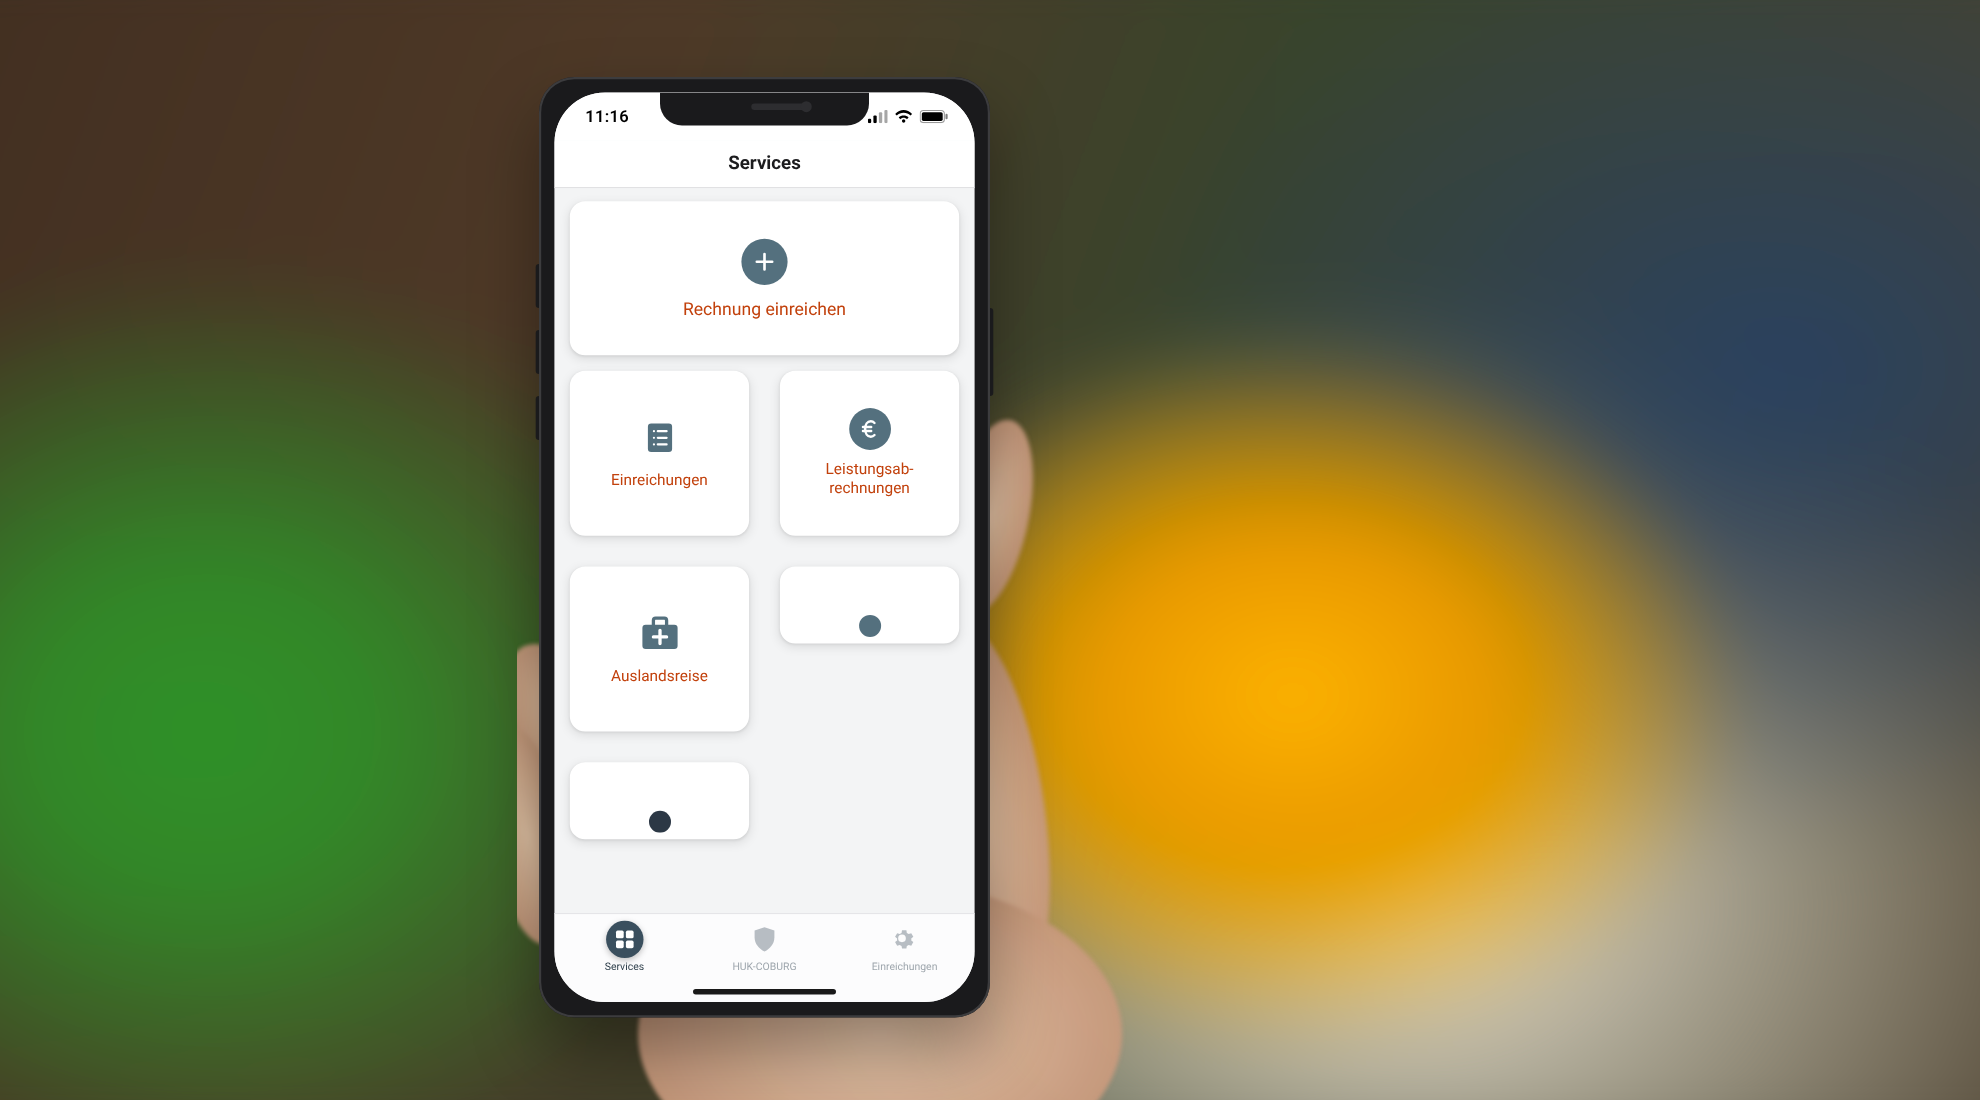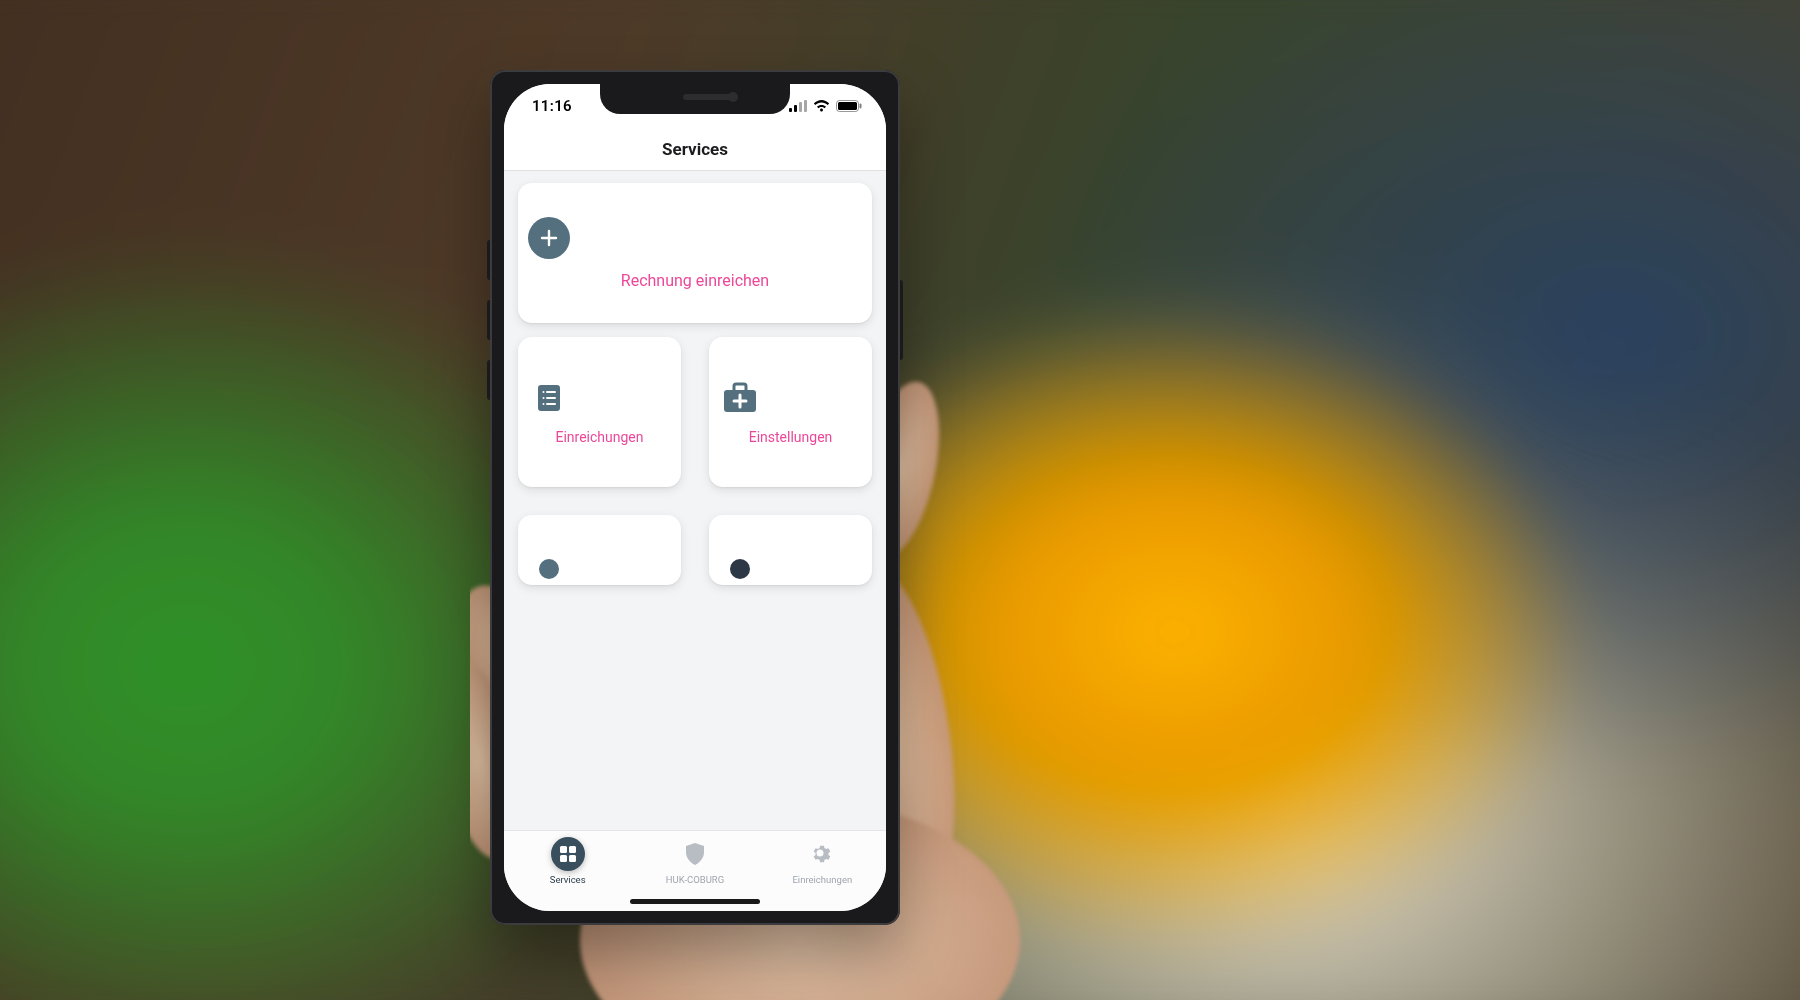--- a/index.html
+++ b/index.html
@@ -27,21 +27,21 @@
   }
 
   
   .phone {
     position: absolute;
     left: 490px;
     top: 70px;
     width: 410px;
     height: 855px;
     background: #1a1a1c;
-    border-radius: 15px;
+    border-radius: 32px;
     box-shadow:
       inset 0 0 0 2px #3c3c3e,
       0 30px 60px rgba(0,0,0,.35);
     padding: 14px;
     box-sizing: border-box;
   }
   .phone::before {
     
     content: "";
     position: absolute;
@@ -133,22 +133,23 @@
     flex-direction:column;
     gap:14px;
   }
 
   .card {
     background:#fff;
     border-radius:14px;
     box-shadow: 0 3px 10px rgba(0,0,0,.10), 0 1px 2px rgba(0,0,0,.06);
     display:flex;
     flex-direction:column;
+    align-items:center;
     justify-content:center;
-    color:#ec4899;
+    color:#c2410c;
     text-align:center;
     padding: 10px 10px;
     box-sizing:border-box;
   }
   .card-primary { height:140px; }
   .card-primary .label { margin-top:12px; font-size:16px; }
   .grid { display:grid; grid-template-columns: 1fr 1fr; gap:28px; }
   .card-small { height:150px; }
   .card-small .label { margin-top:10px; font-size:14px; line-height:1.25; }
   .card-peek { height:70px; justify-content:flex-end; padding-bottom:0;}
@@ -282,31 +283,40 @@
                     <circle cx="11.5" cy="17" r="1" fill="#fff" stroke="none"></circle>
                     <line x1="15" y1="17" x2="23" y2="17"></line>
                     <circle cx="11.5" cy="23" r="1" fill="#fff" stroke="none"></circle>
                     <line x1="15" y1="23" x2="23" y2="23"></line>
                   </g>
                 </svg>
           </div>
           <div class="label">Einreichungen</div>
         </div>
 
+        <div class="card card-small">
+          <div class="circle-icon" style="width:38px;height:38px">
+            <svg width="20" height="20" viewBox="0 0 20 20">
+                  <path fill="none" stroke="#fff" stroke-width="2.2" stroke-linecap="round" d="M14 4.5C12.9 3.3 11.6 3 10.6 3 7.5 3 5.5 6 5.5 10s2 7 5.1 7c1 0 2.3-.3 3.4-1.5M3.5 8.2h7.5M3.5 11.8h7.5"></path>
+                </svg>
+          </div>
+          <div class="label" style="white-space:pre-line">Leistungsab-
+rechnungen</div>
+        </div>
 
 
         <div class="card card-small">
           <div class="icon-wrap">
             <svg width="38" height="32" viewBox="0 0 38 32">
                   <rect x="3" y="8" width="32" height="22" rx="3" fill="#54707e"></rect>
                   <rect x="13" y="2" width="12" height="8" rx="2" fill="none" stroke="#54707e" stroke-width="3"></rect>
                   <path stroke="#fff" stroke-width="3" stroke-linecap="round" d="M19 13v12M13 19h12"></path>
                 </svg>
           </div>
-          <div class="label">Einstellungen</div>
+          <div class="label">Auslandsreise</div>
         </div>
 
         <div class="card card-peek">
           <div class="icon-wrap">
             <svg width="30" height="30" viewBox="0 0 30 30">
                   <circle cx="15" cy="20" r="10" fill="#54707e"></circle>
                 </svg>
           </div>
         </div>
         <div class="card card-peek">

